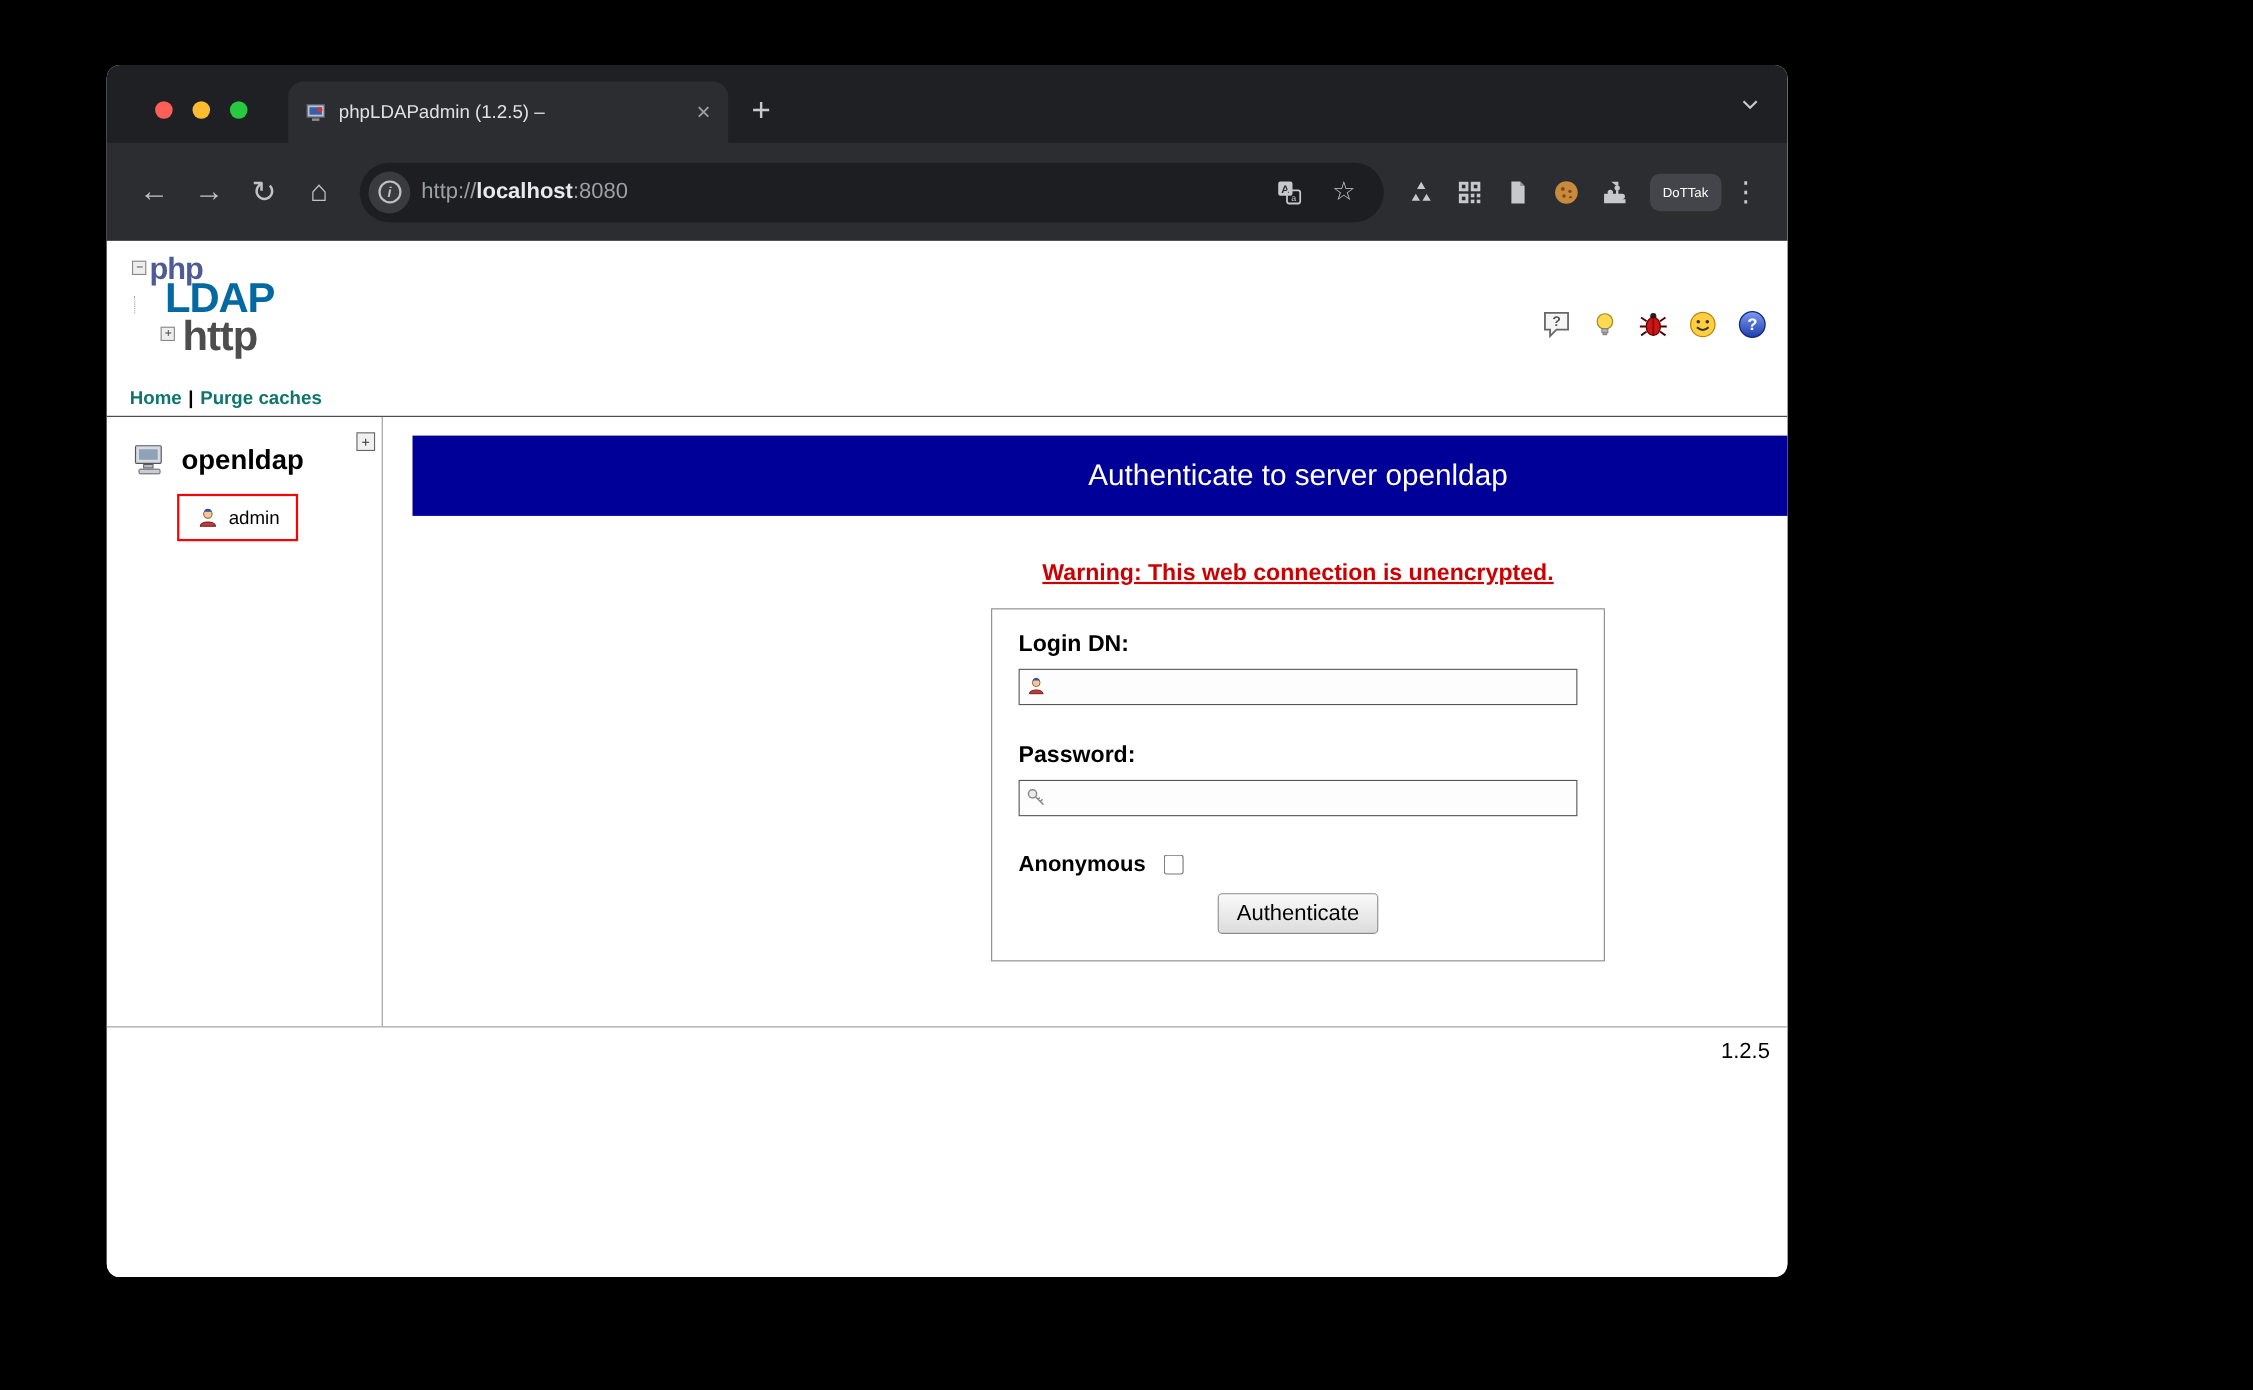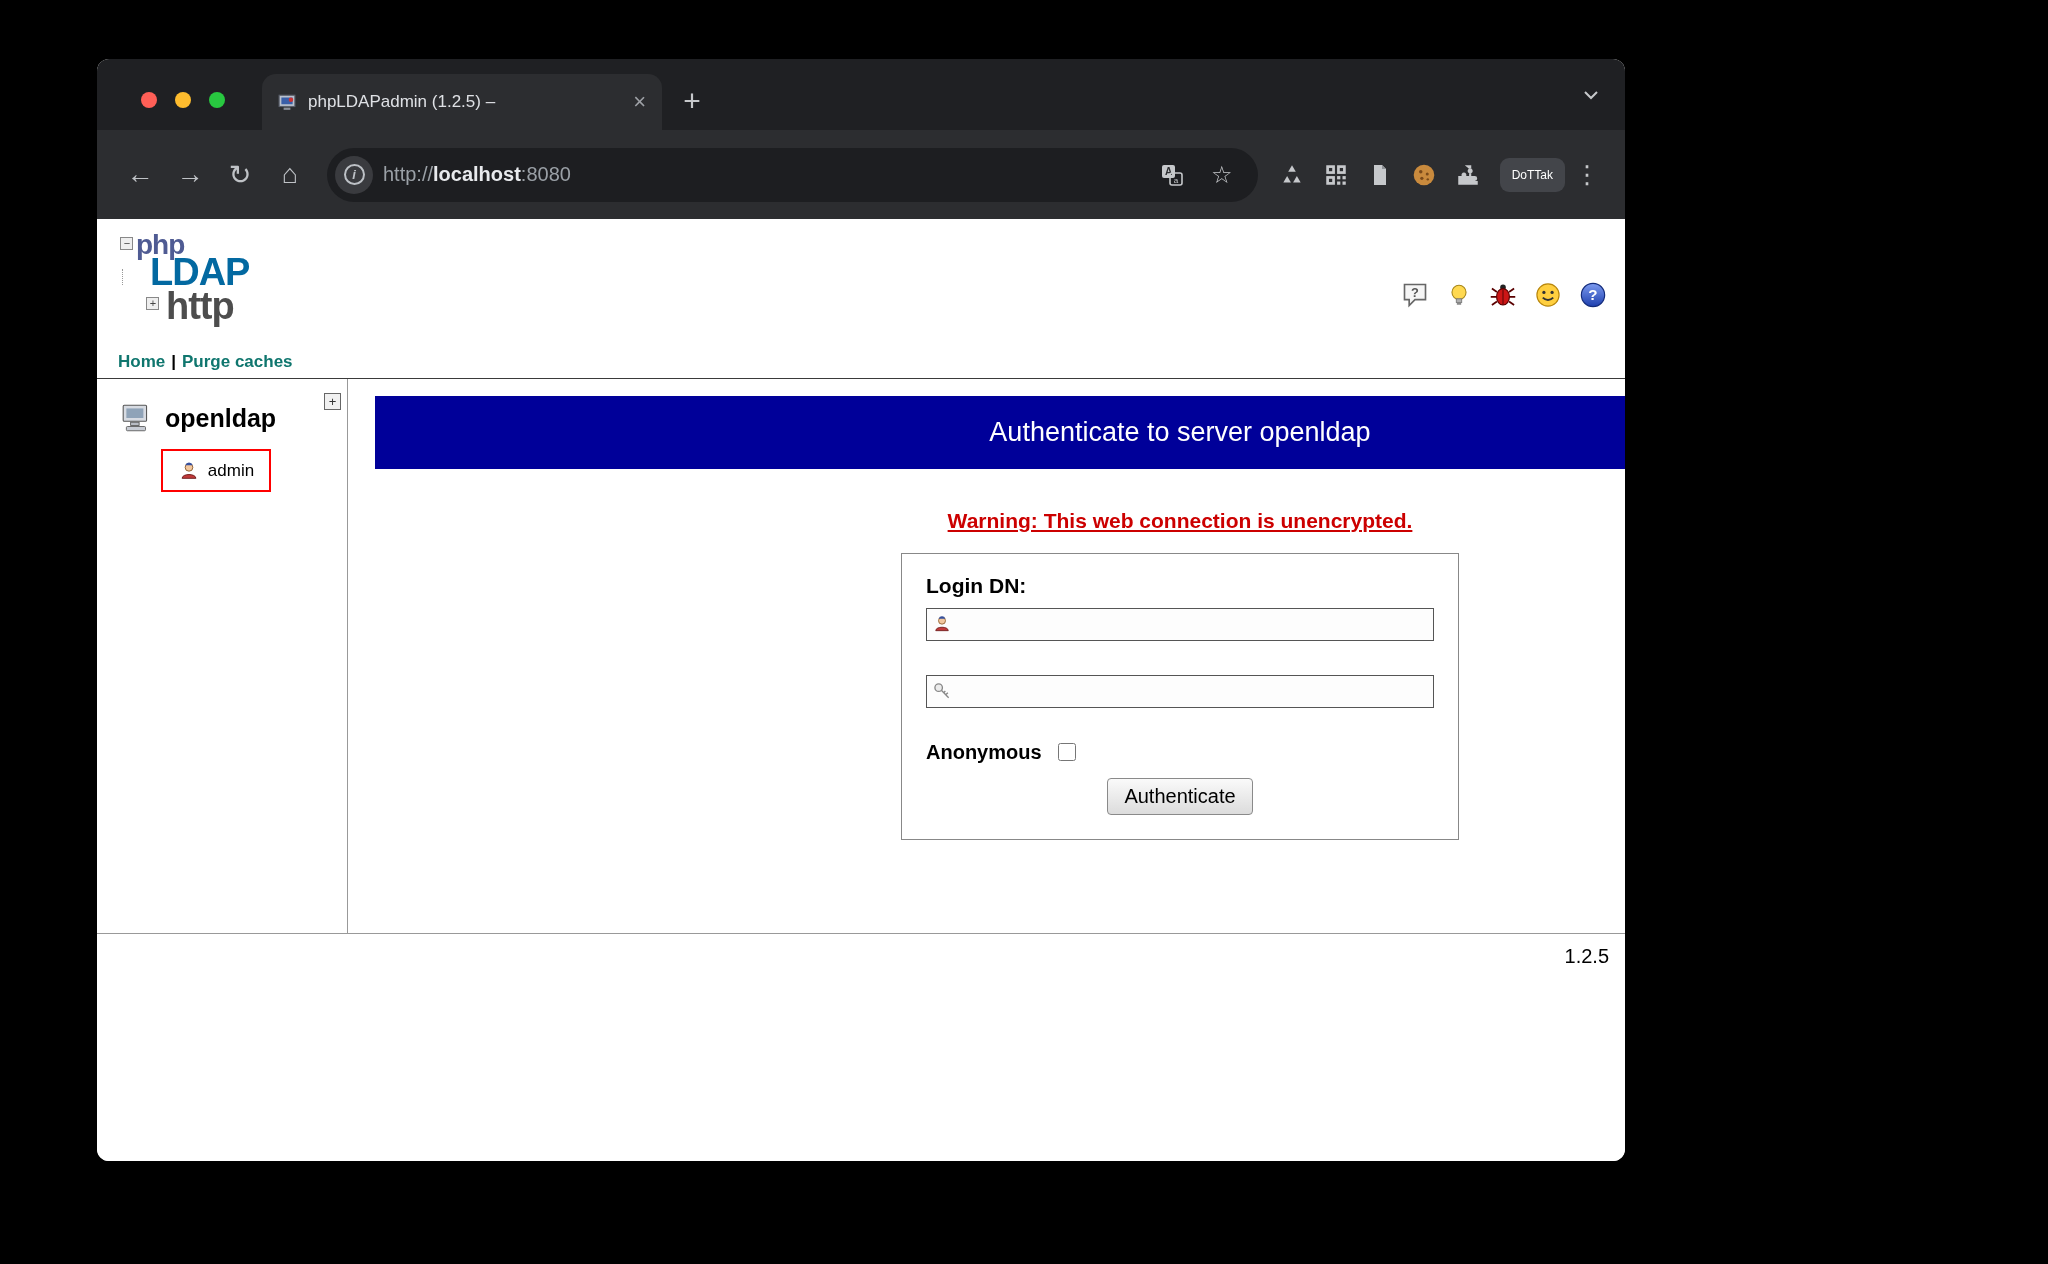--- a/index.html
+++ b/index.html
@@ -330,20 +330,21 @@
               <svg width="20" height="20" viewBox="0 0 24 24">
                   <circle cx="12" cy="8" r="4.2" fill="#f2c79e" stroke="#8a5a2a"></circle>
                   <path d="M8 5.6a4.2 4.2 0 0 1 8 0z" fill="#35509e"></path>
                   <path d="M4.5 20c0-5.5 15-5.5 15 0z" fill="#c23a3a" stroke="#6a1a1a"></path>
                 </svg>
             </span>
             <input class="fld-input" type="text" value="" style="">
           </div>
 
           <div class="gap"></div>
+          <div class="fld-label">Password:</div>
           <div class="fld-wrap">
             <span>
               <svg width="20" height="20" viewBox="0 0 24 24">
                   <circle cx="8" cy="8" r="4.5" fill="#ececec" stroke="#888" stroke-width="1.6"></circle>
                   <path d="M11.5 11.5L20 20M16.5 16.5l2.5-2.5M14 14l2-2" stroke="#888" stroke-width="1.6" fill="none"></path>
                 </svg>
             </span>
             <input class="fld-input" type="password" value="" style="">
           </div>
 

